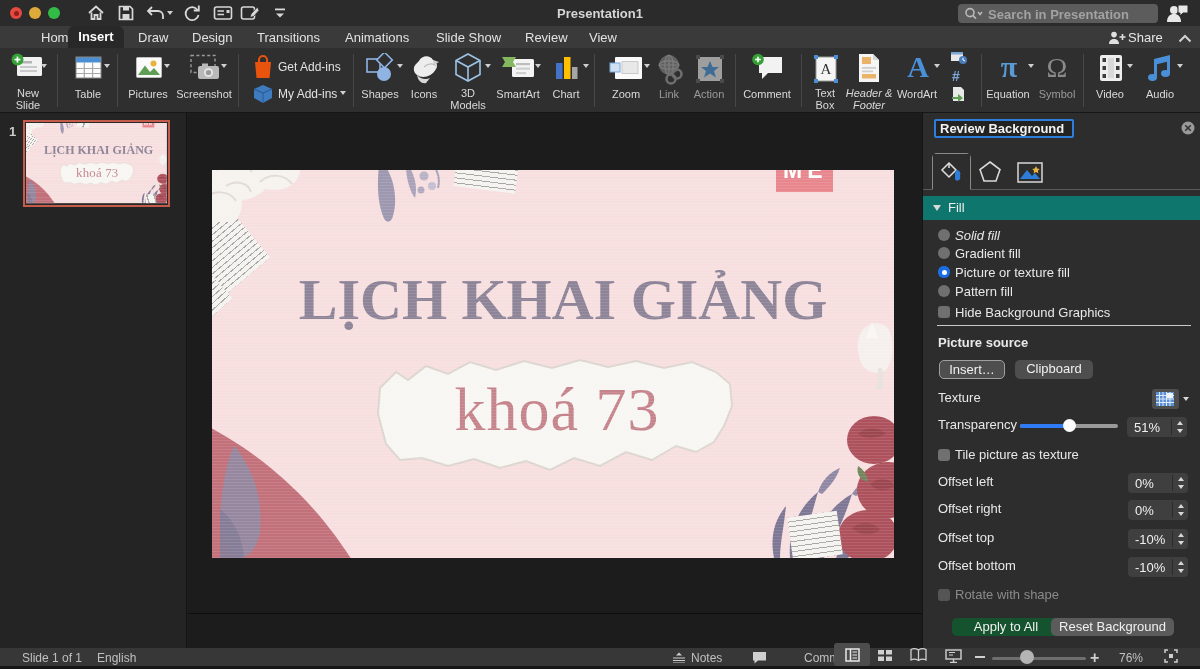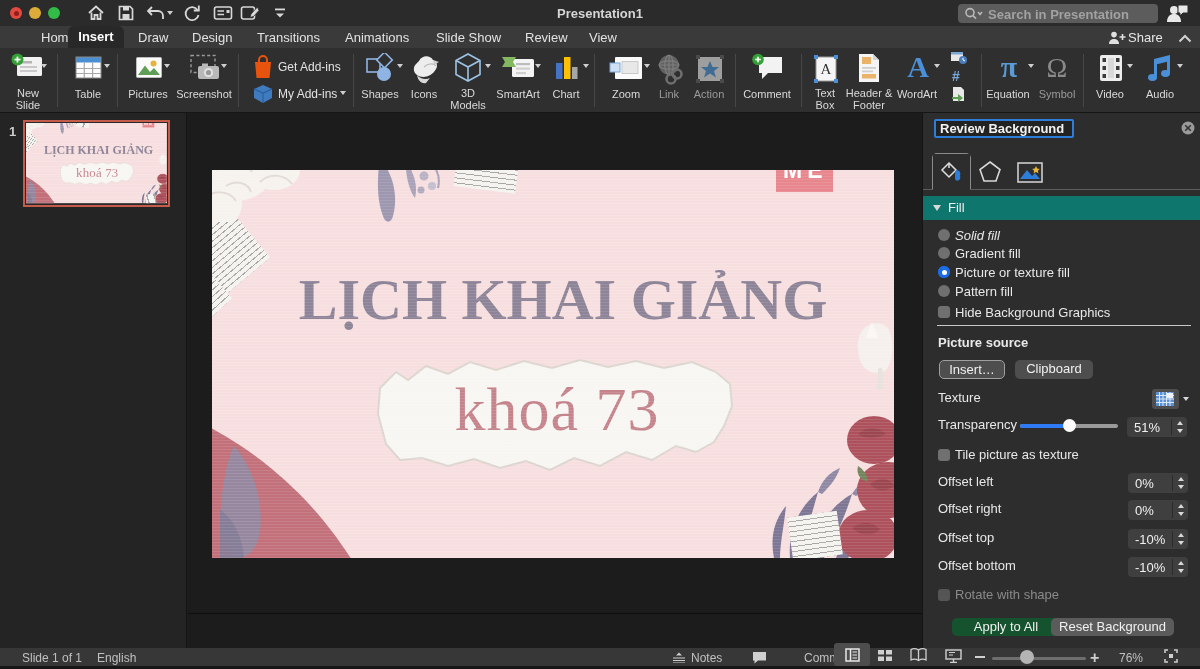--- a/index.html
+++ b/index.html
@@ -170,21 +170,21 @@
     <div class="lbl" style="left:380px; top:40px;">Shapes</div>
     <div class="lbl" style="left:424px; top:40px;">Icons</div>
     <div class="lbl lbl2" style="left:468px; top:39px;">3D<br>Models</div>
     <div class="lbl" style="left:518px; top:40px;">SmartArt</div>
     <div class="lbl" style="left:566px; top:40px;">Chart</div>
     <div class="lbl" style="left:626px; top:40px;">Zoom</div>
     <div class="lbl" style="left:669px; top:40px; color:#9a9a9a;">Link</div>
     <div class="lbl" style="left:709px; top:40px; color:#9a9a9a;">Action</div>
     <div class="lbl" style="left:767px; top:40px;">Comment</div>
     <div class="lbl lbl2" style="left:825px; top:39px;">Text<br>Box</div>
-    <div class="lbl lbl2" style="left:869px; top:39px;">Header &amp;<br>Footer</div>
+    <div class="lbl lbl2" style="left:869px; top:39px;font-style:italic;">Header &amp;<br>Footer</div>
     <div class="lbl" style="left:917px; top:40px;">WordArt</div>
     <div class="lbl" style="left:1008px; top:40px;">Equation</div>
     <div class="lbl" style="left:1057px; top:40px; color:#9a9a9a;">Symbol</div>
     <div class="lbl" style="left:1110px; top:40px;">Video</div>
     <div class="lbl" style="left:1160px; top:40px;">Audio</div>
     <div id="ribbon-icons" style="position:absolute; left:0; top:-48px; width:1200px; height:113px;">
 
       <svg class="abs" style="left:10px; top:53px;" width="40" height="32" viewBox="0 0 40 32">
         <rect x="7" y="4" width="25" height="19" rx="1.5" fill="#f2f2f2"></rect>
         <rect x="10" y="8" width="12" height="2.5" fill="#b5b5b5"></rect>

